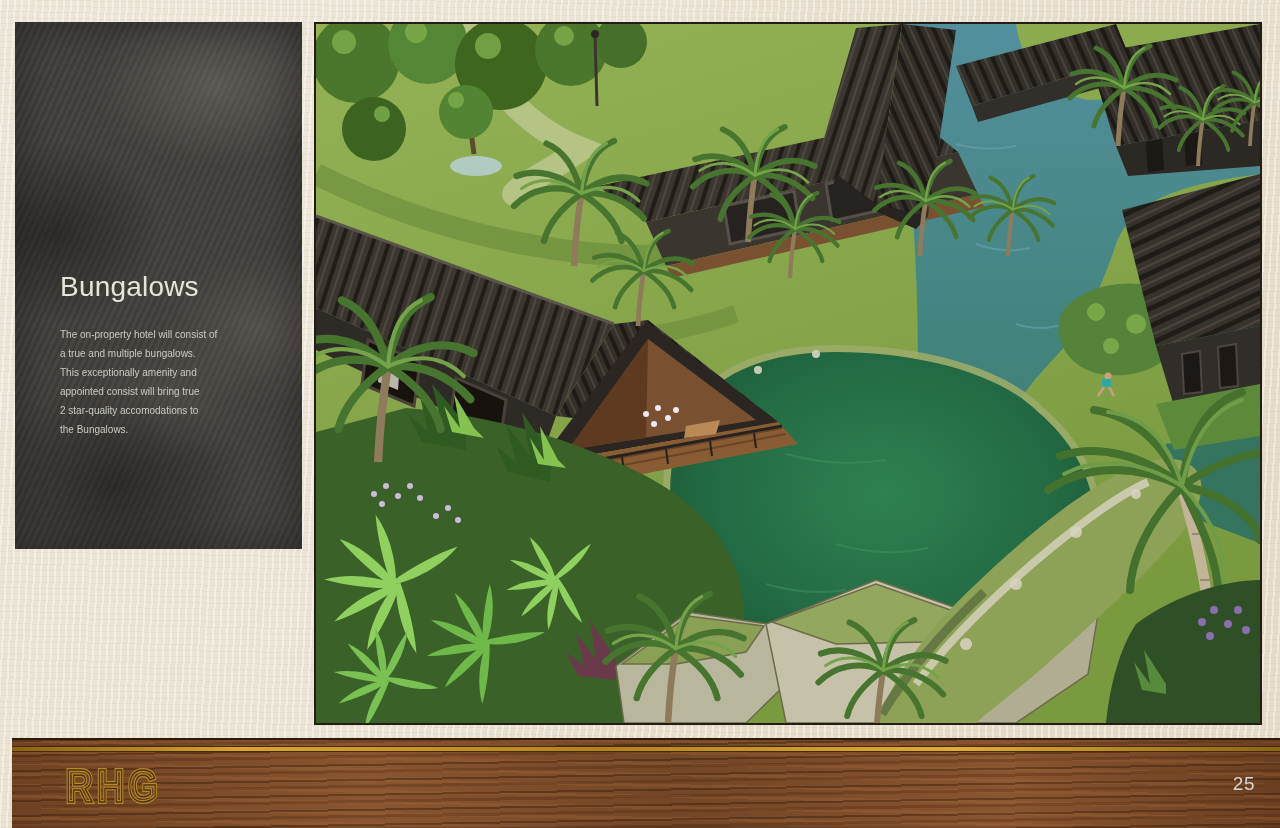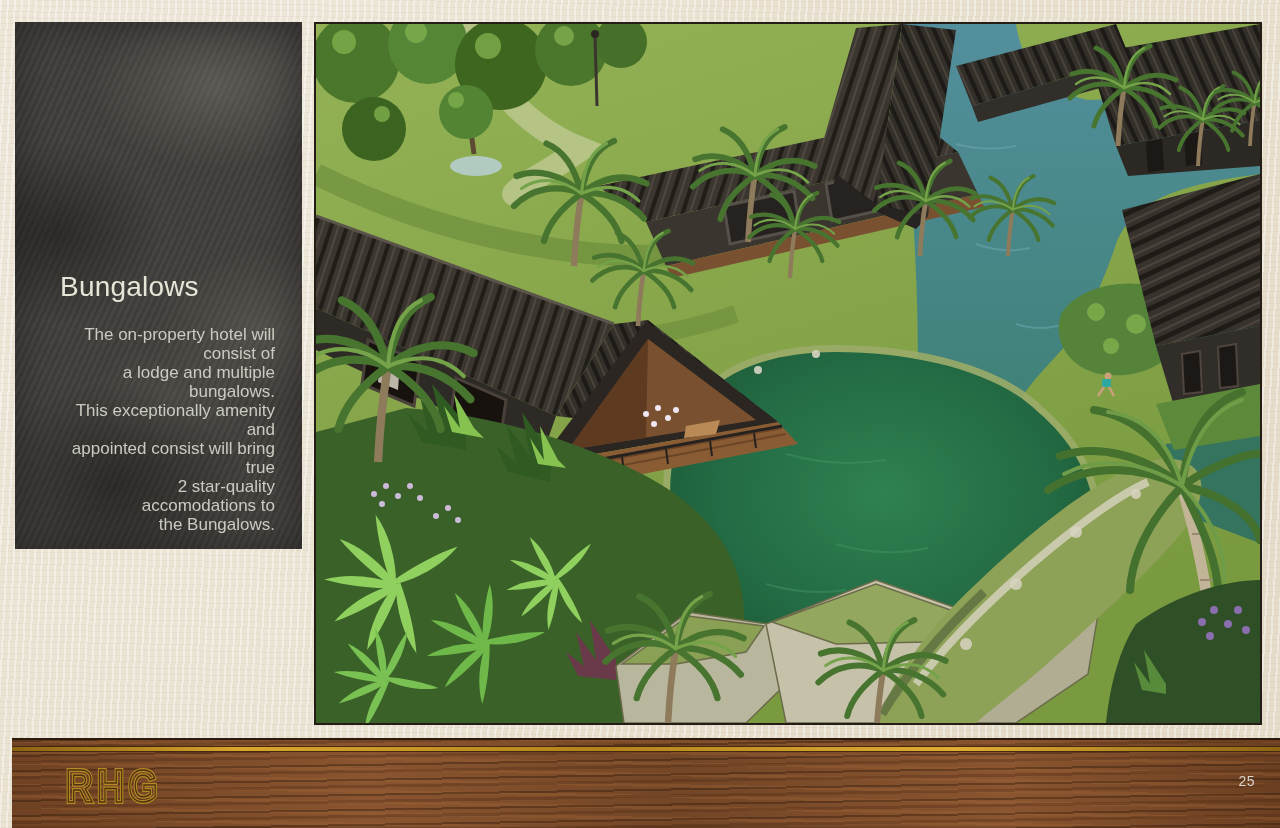--- a/index.html
+++ b/index.html
@@ -28,21 +28,21 @@
       repeating-linear-gradient(115deg, rgba(255,255,255,.025) 0 3px, rgba(0,0,0,.07) 3px 6px);
     box-shadow: inset 0 0 40px rgba(0,0,0,.35);
   }
   .panel-content{ position:absolute; left:45px; top:248px; width:215px; }
   .panel-title{
     font-size:28px; line-height:33px; font-weight:400;
     color:#e4e7d8; letter-spacing:.2px;
   }
   .panel-body{ margin-top:22px; }
   .panel-body div{
-    font-size:17px; line-height:19px; color:#c9ccc0; letter-spacing:0;text-align:right;
+    font-size:10px; line-height:19px; color:#c9ccc0; letter-spacing:0;
   }
 
   
   .render-frame{
     position:absolute; left:314px; top:22px; width:948px; height:703px;
     border:2px solid #241d15; background:#7f9e44;
   }
   .render-frame svg{ display:block; width:944px; height:699px; }
 
   
@@ -60,34 +60,34 @@
     background:linear-gradient(90deg,#8a6212,#d9a62d 18%,#b3841c 46%,#e0ad33 74%,#8a6212);
     box-shadow:0 -1px 0 #46290f, 0 1px 0 #46290f;
   }
   .wood-bar::after{
     content:""; position:absolute; left:0; right:0; bottom:0; height:6px;
     background:linear-gradient(180deg, rgba(0,0,0,0), rgba(30,15,5,.45));
   }
   .logo-rhg{ position:absolute; left:52px; top:18px; }
   .page-number{
     position:absolute; right:37px; top:33px;
-    font-size:14px; color:#d9d6cf; letter-spacing:.5px;
+    font-size:19px; color:#d9d6cf; letter-spacing:.5px;
   }
 </style>
 </head>
 <body>
 
 <aside class="side-panel">
   <div class="panel-content">
     <h1 class="panel-title">
       <div>Bungalows</div>
     </h1>
     <div class="panel-body">
       <div>The on-property hotel will consist of</div>
-      <div>a lodge and multiple bungalows.</div>
+      <div>a true and multiple bungalows.</div>
       <div>This exceptionally amenity and</div>
       <div>appointed consist will bring true</div>
       <div>2 star-quality accomodations to</div>
       <div>the Bungalows.</div>
     </div>
   </div>
 </aside>
 
 <div class="render-frame">
 <svg viewBox="0 0 944 699">

